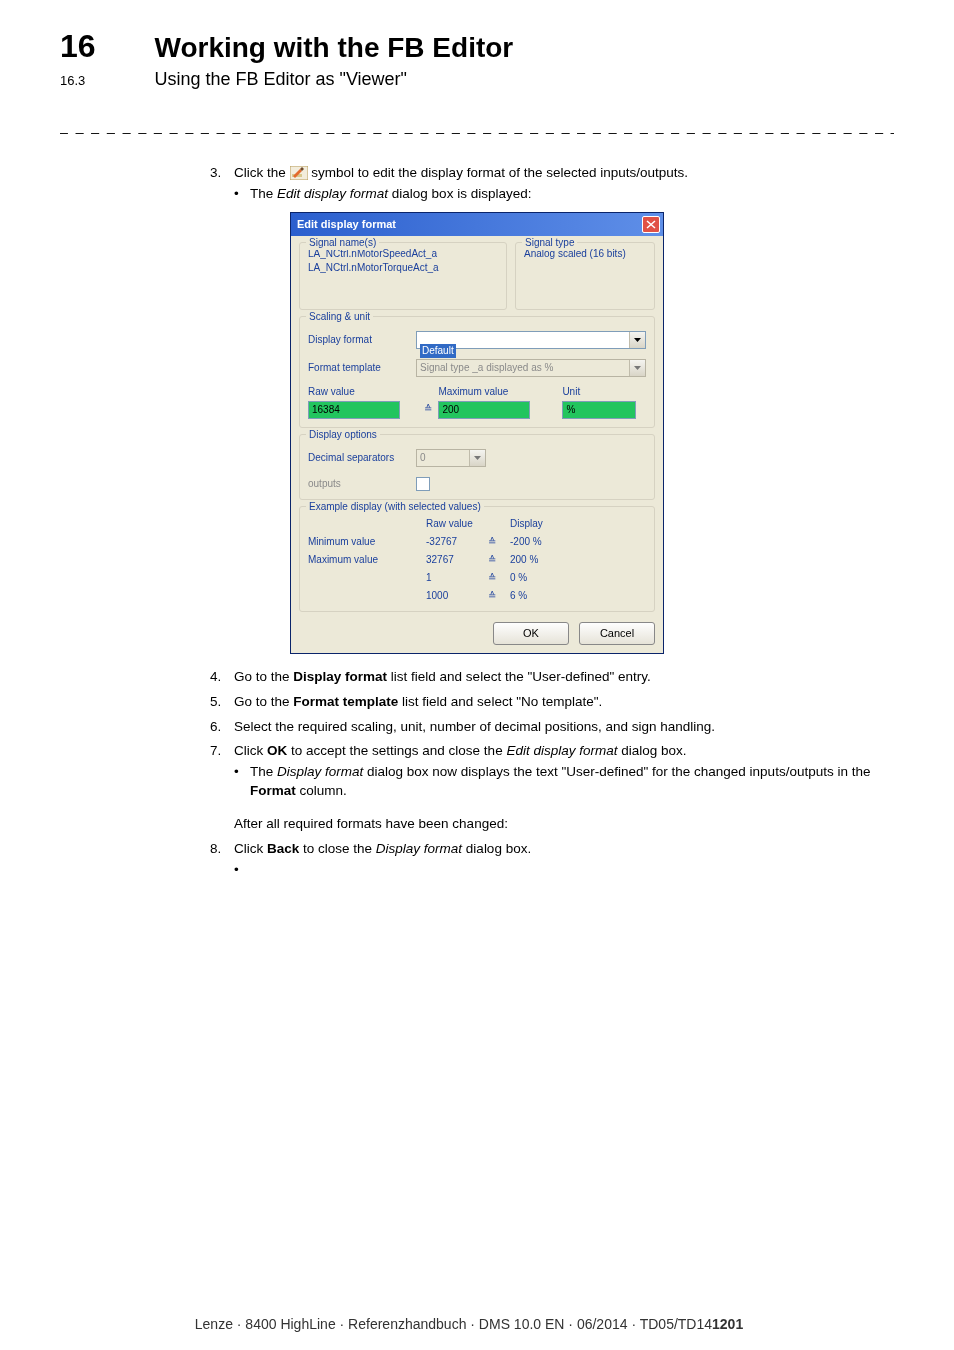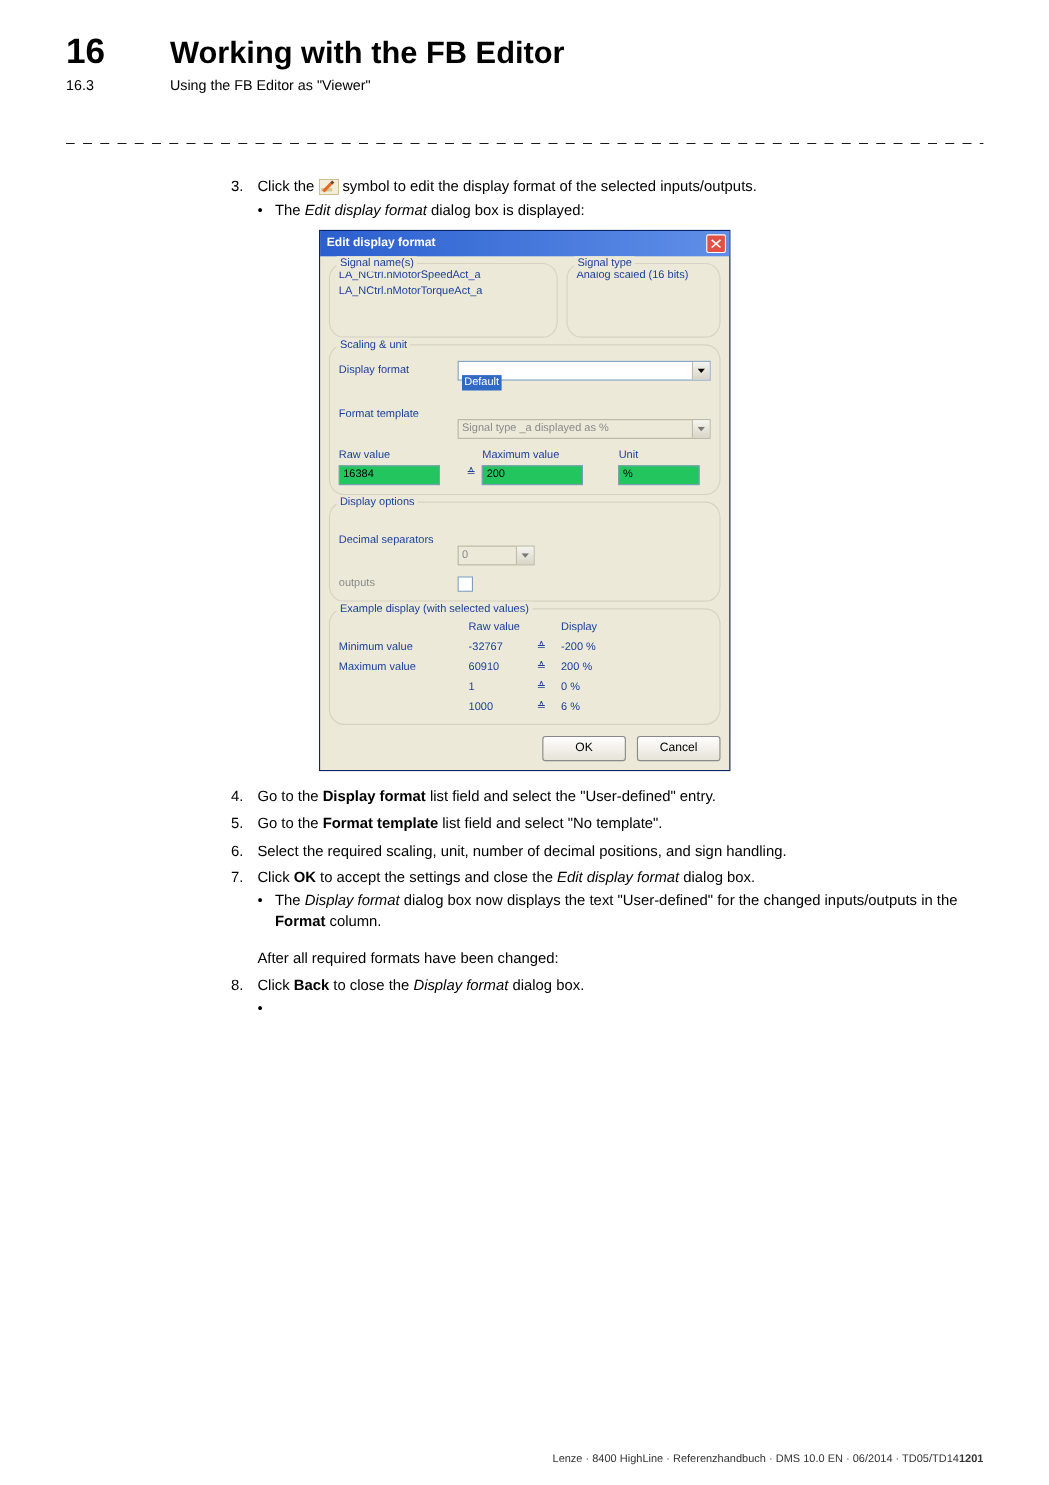--- a/index.html
+++ b/index.html
@@ -30,21 +30,21 @@
   .sub-row {
     margin-top: 4px;
   }
   .sub-num {
     font-size: 13px;
     display: inline-block;
     width: 90px;
     vertical-align: baseline;
   }
   .sub-title {
-    font-size: 13px;
+    font-size: 18px;
     display: inline-block;
   }
   .dashline {
     margin-top: 28px;
     letter-spacing: 2px;
     font-size: 14px;
     white-space: nowrap;
     overflow: hidden;
     color: #000;
   }
@@ -113,21 +113,21 @@
     justify-content: center;
   }
   .closebtn svg { display:block; }
   .dlgbody {
     padding: 6px 8px 8px 8px;
     color: #1a3f9c;
   }
   .toprow { display: flex; gap: 8px; }
   .fset {
     border: 1px solid #d6d2c2;
-    border-radius: 14px;
+    border-radius: 3px;
     padding: 4px 8px 8px 8px;
     margin-bottom: 6px;
     position: relative;
   }
   .fset-legend {
     position: absolute;
     top: -7px;
     left: 6px;
     background: #ece9d8;
     padding: 0 3px;
@@ -151,21 +151,20 @@
   .combo.sel .combo-text {
     background: #316ac5;
     color: #fff;
     padding: 0 2px;
     margin-top: 22px;
   }
   .combo.disabled {
     background: #ece9d8;
     color: #8a8a8a;
     border-color:#b8b4a3;
-    margin-top:25px;
   }
   .combo-arrow {
     width: 15px;
     height: 16px;
     background: linear-gradient(#f4f4f0,#d9d5c7);
     border-left: 1px solid #c0bcab;
     display:flex;align-items:center;justify-content:center;
   }
   .txtin {
     height: 18px;
@@ -200,24 +199,24 @@
     display:flex;align-items:center;justify-content:center;
     color:#000;font-size:11px;
   }
   .muted { color:#8a8a8a; }
 
   .footer {
     position: absolute;
     bottom: 18px;
     left: 44px;
     right: 60px;
-    font-size: 10px;
+    font-size: 14px;
     color: #333;
     display:flex;
-    justify-content:flex-end;
+    justify-content:center;
   }
 </style>
 </head>
 <body>
 
 <div class="page">
   <div>
     <span class="chapter-num">16</span>
     <span class="chapter-title">Working with the FB Editor</span>
   </div>
@@ -345,21 +344,21 @@
             <span class="hdr">Raw value</span>
             <span></span>
             <span class="hdr">Display</span>
 
             <span class="c">Minimum value</span>
             <span class="c">-32767</span>
             <span class="c">≙</span>
             <span class="c">-200 %</span>
 
             <span class="c">Maximum value</span>
-            <span class="c">60910</span>
+            <span class="c">32767</span>
             <span class="c">≙</span>
             <span class="c">200 %</span>
 
             <span class="c"></span>
             <span class="c">1</span>
             <span class="c">≙</span>
             <span class="c">0 %</span>
 
             <span class="c"></span>
             <span class="c">1000</span>

